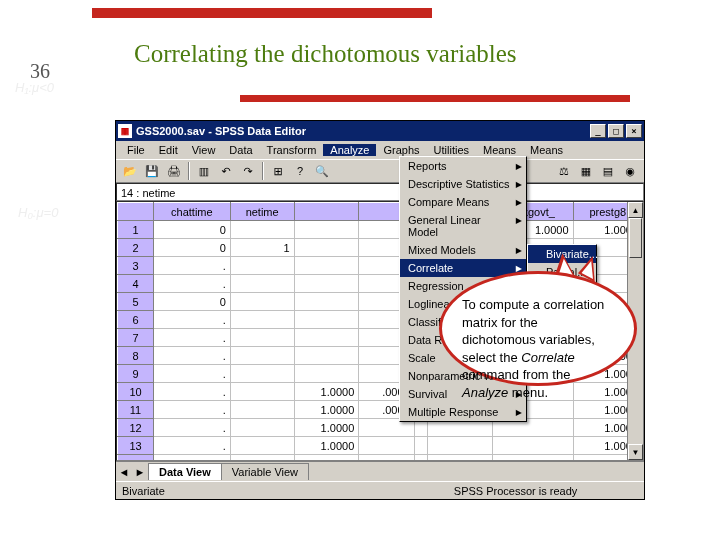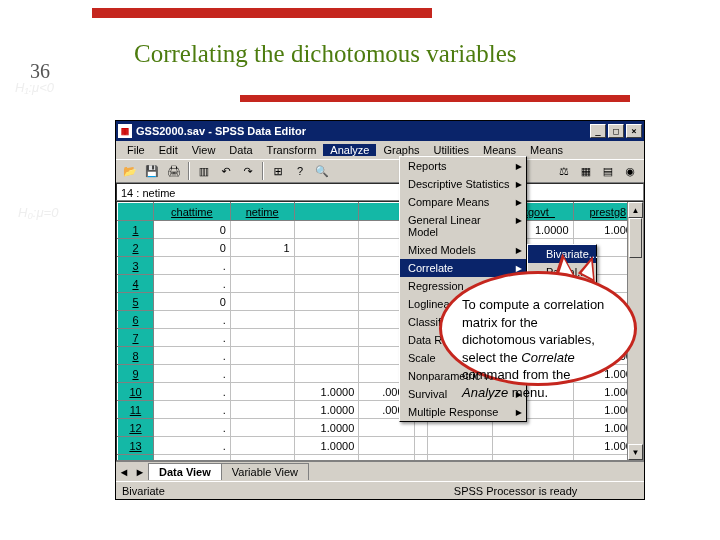--- a/index.html
+++ b/index.html
@@ -18,21 +18,21 @@
   .menubar span { padding: 0 7px; }
   .menubar span.active { background: #0a246a; color: #fff; }
   .toolbar { background: #d4d0c8; height: 24px; border-top: 1px solid #fff; border-bottom: 1px solid #808080; display: flex; align-items: center; padding: 0 4px; gap: 2px; }
   .tbtn { width: 20px; height: 20px; border: 1px solid #d4d0c8; display:flex; align-items:center; justify-content:center; font-size:11px; }
   .tsep { width: 2px; height: 18px; border-left: 1px solid #808080; border-right: 1px solid #fff; margin: 0 2px; }
   .cellref { background: #fff; border: 1px inset #808080; height: 18px; padding: 1px 4px 0 4px; font-size: 11px; display:flex; align-items:center; }
   .cellref .addr { width: 70px; }
   .grid-wrap { flex: 1; background: #fff; position: relative; overflow: hidden; border: 1px inset #808080; margin: 0; }
   table.grid { border-collapse: collapse; font-size: 11px; width: 100%; }
   table.grid th, table.grid td { border: 1px solid #c0c0c0; height: 18px; padding: 0 4px; text-align: right; background: #fff; }
-  table.grid th { background: #14b8a6; font-weight: normal; text-align: center; border: 1px solid #808080; border-top-color:#fff; border-left-color:#fff;text-decoration:underline;}
+  table.grid th { background: #c4b5fd; font-weight: normal; text-align: center; border: 1px solid #808080; border-top-color:#fff; border-left-color:#fff;}
   table.grid th.rowhead { width: 36px; text-align: center; }
   .dropdown { position: absolute; top: 156px; left: 399px; width: 128px; background: #d4d0c8; border: 1px solid #000; border-top-color:#fff; border-left-color:#fff; box-shadow: 2px 2px 3px rgba(0,0,0,.4); font-size: 11px; }
   .dropdown .item { padding: 3px 16px 3px 8px; position: relative; }
   .dropdown .item.hassub::after { content: "▶"; position: absolute; right: 4px; font-size: 8px; top: 5px; }
   .dropdown .item.highlight { background: #0a246a; color: #fff; }
   .submenu { position: absolute; top: 244px; left: 527px; width: 70px; background: #d4d0c8; border: 1px solid #000; border-top-color:#fff; border-left-color:#fff; box-shadow: 2px 2px 3px rgba(0,0,0,.4); font-size: 11px; }
   .submenu .item { padding: 3px 18px; }
   .submenu .item.highlight { background: #0a246a; color: #fff; }
   .callout { position: absolute; top: 261px; left: 439px; width: 198px; height: 128px; }
   .callout-body { position: absolute; top: 10px; left: 0; width: 198px; height: 115px; background: #fff; border: 3px solid #c5261e; border-radius: 50%; padding: 22px 20px 10px 20px; font-size: 13px; line-height: 1.35; color: #000; }

